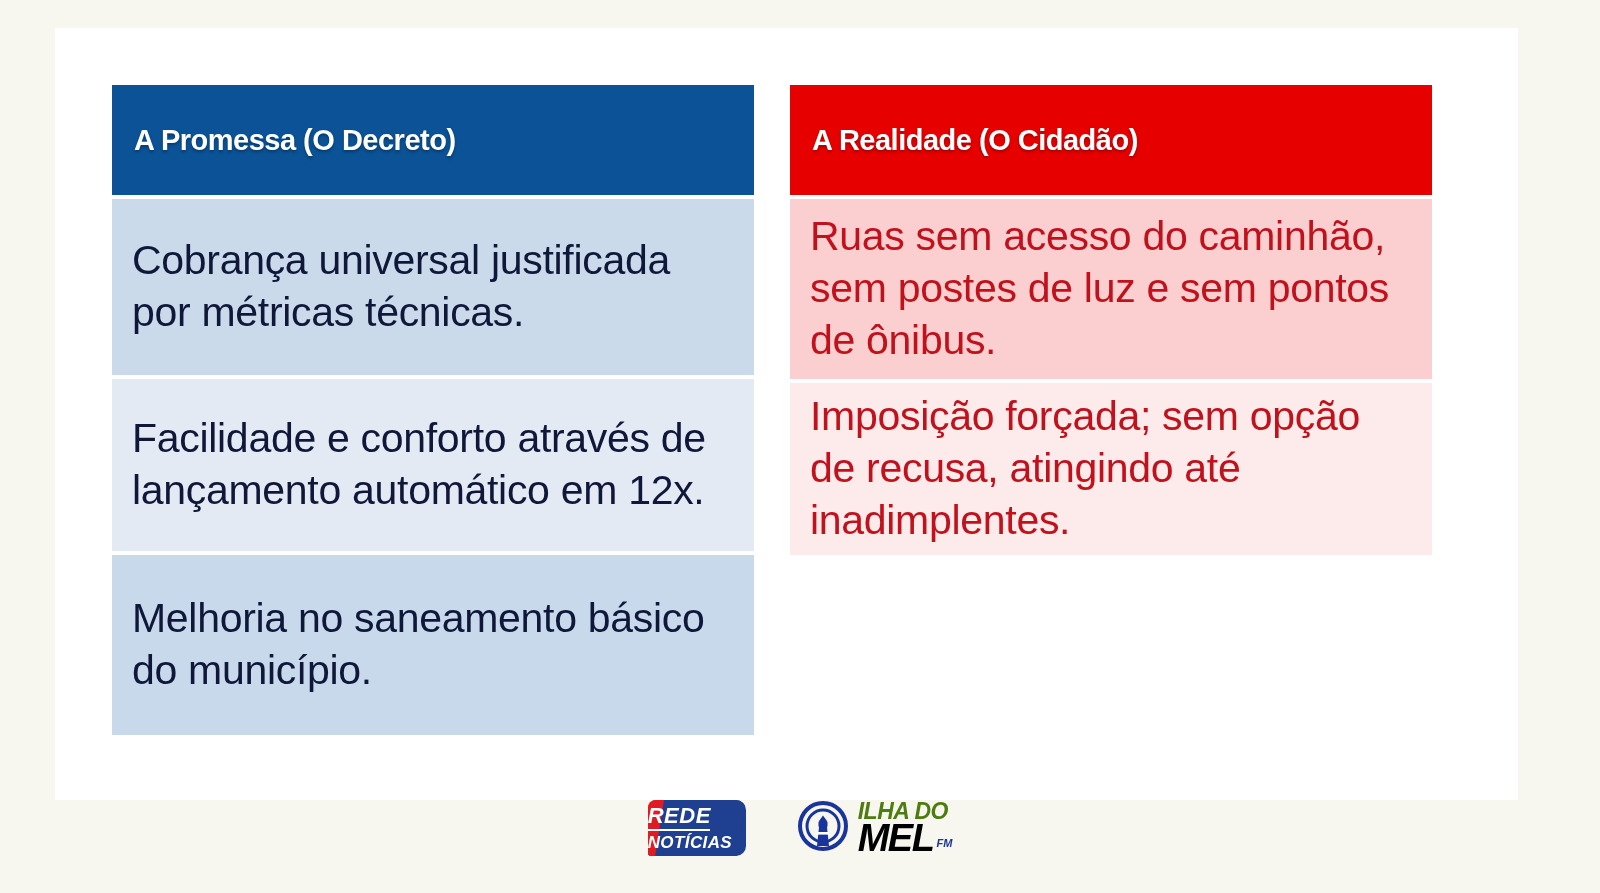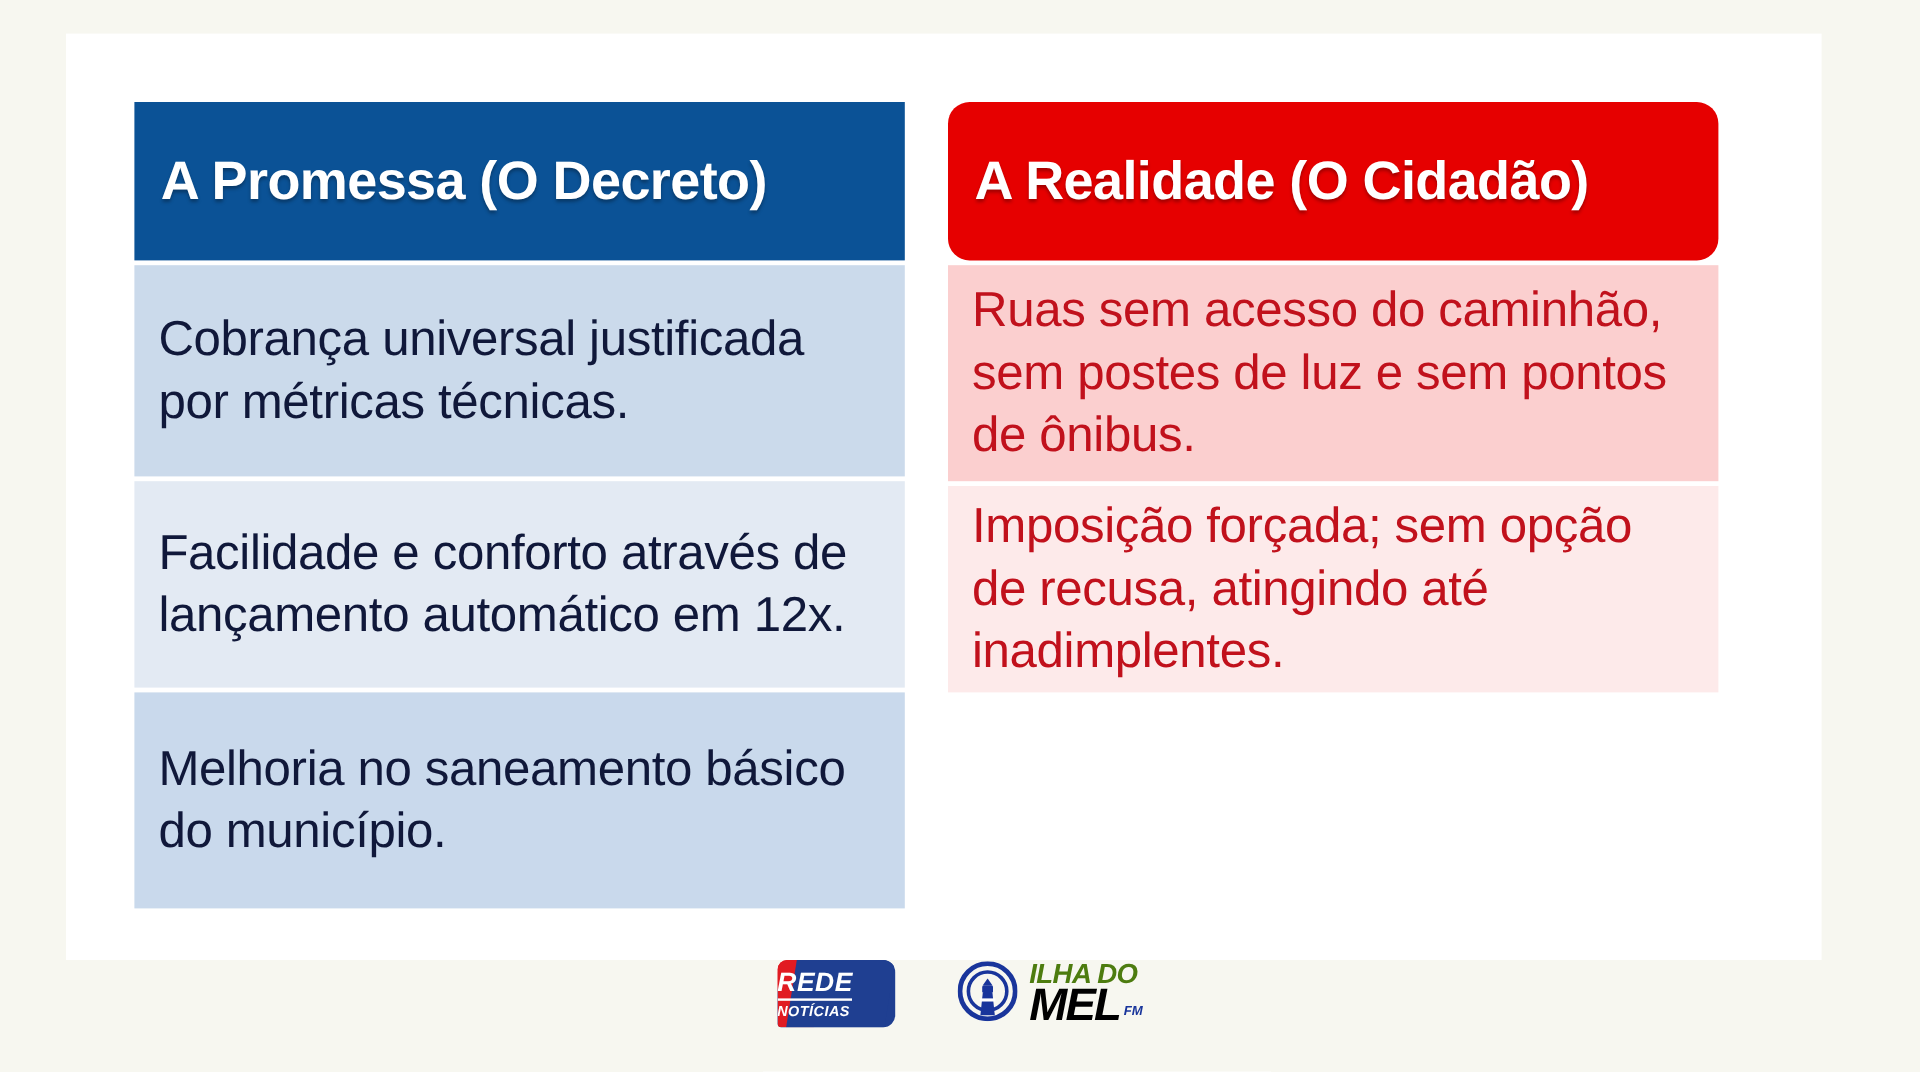--- a/index.html
+++ b/index.html
@@ -36,34 +36,34 @@
   }
   .column {
     width: 642px;
     display: flex;
     flex-direction: column;
     gap: 4px;
   }
 
   
   .col-header {
-    height: 132px;
+    height: 110px;
     display: flex;
     align-items: center;
     padding: 0 22px;
-    font-size: 45px;
+    font-size: 29px;
     font-weight: bold;
     color: #ffffff;
     letter-spacing: -0.5px;
     text-shadow: 0 2px 3px rgba(0,0,0,0.30);
     white-space: nowrap;
     overflow: hidden;
   }
   .col-header.promise { background: #0b5296; }
-  .col-header.reality { background: #e60000; justify-content: flex-start; border-radius: 18px; }
+  .col-header.reality { background: #e60000; justify-content: flex-start; }
 
   
   .cell {
     padding: 14px 20px 16px 20px;
     font-size: 41px;
     line-height: 1.27;
     letter-spacing: -0.3px;
     display: flex;
     align-items: center;
   }
@@ -137,21 +137,21 @@
     z-index: 2;
     width: 62px;
     height: 2px;
     background: #ffffff;
     margin-bottom: 3px;
   }
   #rede-noticias-logo .logo-word-noticias {
     position: relative;
     z-index: 2;
     color: #ffffff;
-    font-size: 12px;
+    font-size: 17px;
     font-weight: bold;
     font-style: italic;
     letter-spacing: 0.4px;
     line-height: 1;
   }
 
   
   #ilha-do-mel-logo {
     display: flex;
     align-items: center;

